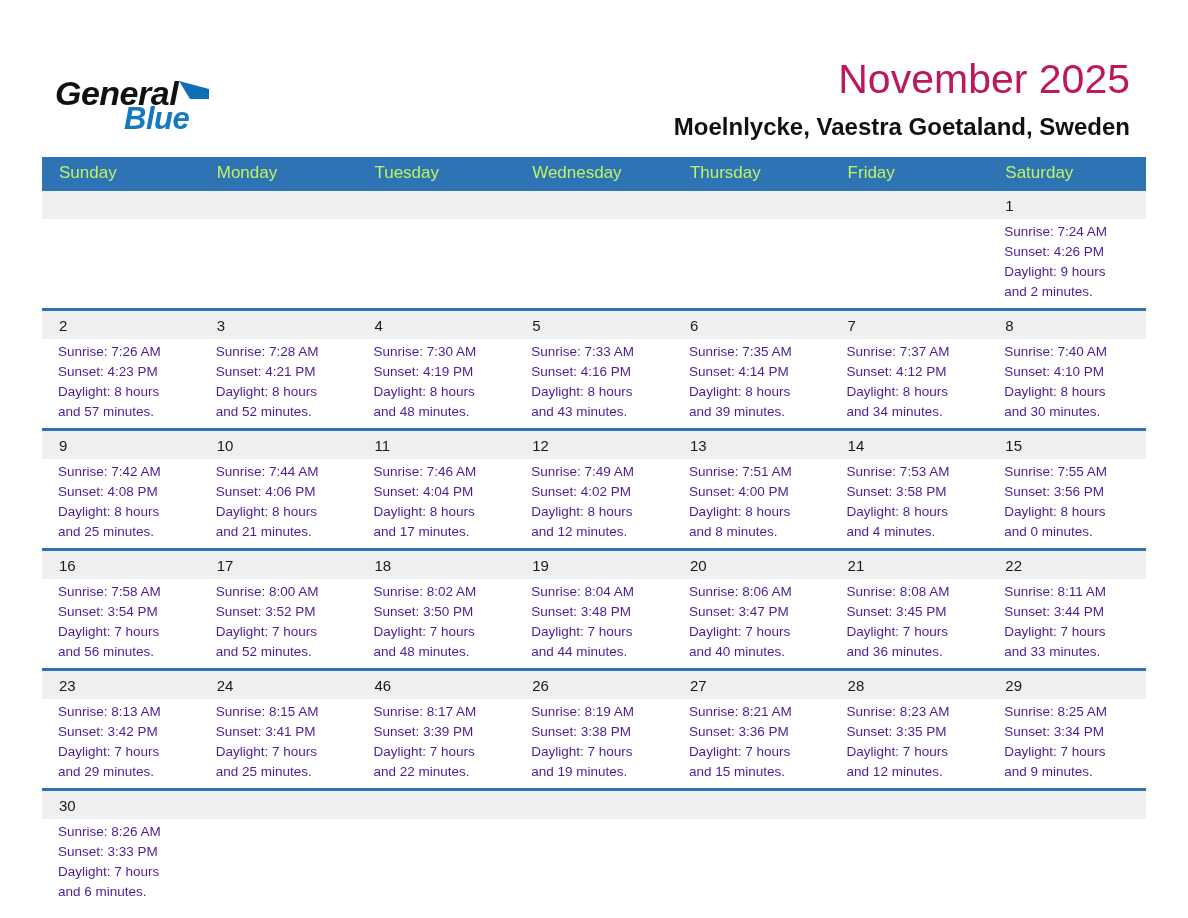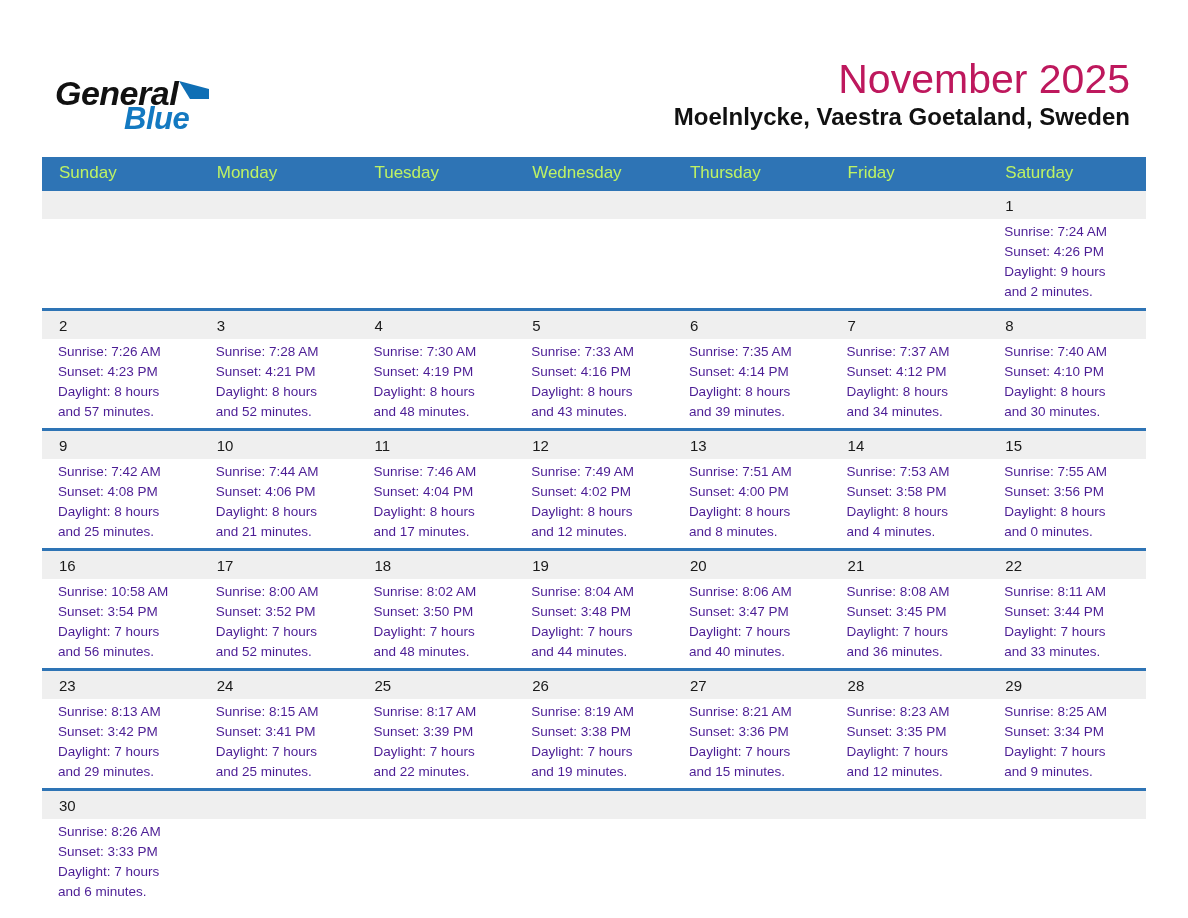--- a/index.html
+++ b/index.html
@@ -20,21 +20,21 @@
   }
   .logo-triangle { margin-top: 5px; margin-left: 1px; }
   .logo-blue {
     font-size: 31px; font-weight: 600; letter-spacing: -0.5px;
     color: var(--logo-blue, #1379C1); line-height: 1;
     margin-top: -7px; margin-left: 69px;
   }
   
   .titles { position: absolute; right: 58px; top: 56px; text-align: right; }
   .page-title { font-size: 41px; font-weight: 400; color: #be185d; line-height: 1.15; }
-  .page-subtitle { font-size: 24px; font-weight: 700; color: #111111; }
+  .page-subtitle { font-size: 24px; font-weight: 700; color: #111111; margin-top: 10px; }
   
   .calendar { position: absolute; left: 42px; top: 157px; width: 1104px; }
   .weekday-row {
     display: flex; background: var(--header-bg, #2E74B5);
     height: 31px; align-items: center;
   }
   .weekday-cell {
     flex: 1 1 0; color: #bef264; font-size: 17px; font-weight: 400;
     padding-left: 17px; white-space: nowrap; overflow: hidden;
   }
@@ -228,21 +228,21 @@
             <div>Sunrise: 7:55 AM</div>
             <div>Sunset: 3:56 PM</div>
             <div>Daylight: 8 hours and 0 minutes.</div>
           </div>
         </div>
       </div>
       <div class="week-row">
         <div class="day-cell">
           <div class="day-num">16</div>
           <div class="day-body">
-            <div>Sunrise: 10:58 AM</div>
+            <div>Sunrise: 7:58 AM</div>
             <div>Sunset: 3:54 PM</div>
             <div>Daylight: 7 hours and 56 minutes.</div>
           </div>
         </div>
         <div class="day-cell">
           <div class="day-num">17</div>
           <div class="day-body">
             <div>Sunrise: 8:00 AM</div>
             <div>Sunset: 3:52 PM</div>
             <div>Daylight: 7 hours and 52 minutes.</div>
@@ -300,21 +300,21 @@
         </div>
         <div class="day-cell">
           <div class="day-num">24</div>
           <div class="day-body">
             <div>Sunrise: 8:15 AM</div>
             <div>Sunset: 3:41 PM</div>
             <div>Daylight: 7 hours and 25 minutes.</div>
           </div>
         </div>
         <div class="day-cell">
-          <div class="day-num">25</div>
+          <div class="day-num">46</div>
           <div class="day-body">
             <div>Sunrise: 8:17 AM</div>
             <div>Sunset: 3:39 PM</div>
             <div>Daylight: 7 hours and 22 minutes.</div>
           </div>
         </div>
         <div class="day-cell">
           <div class="day-num">26</div>
           <div class="day-body">
             <div>Sunrise: 8:19 AM</div>

